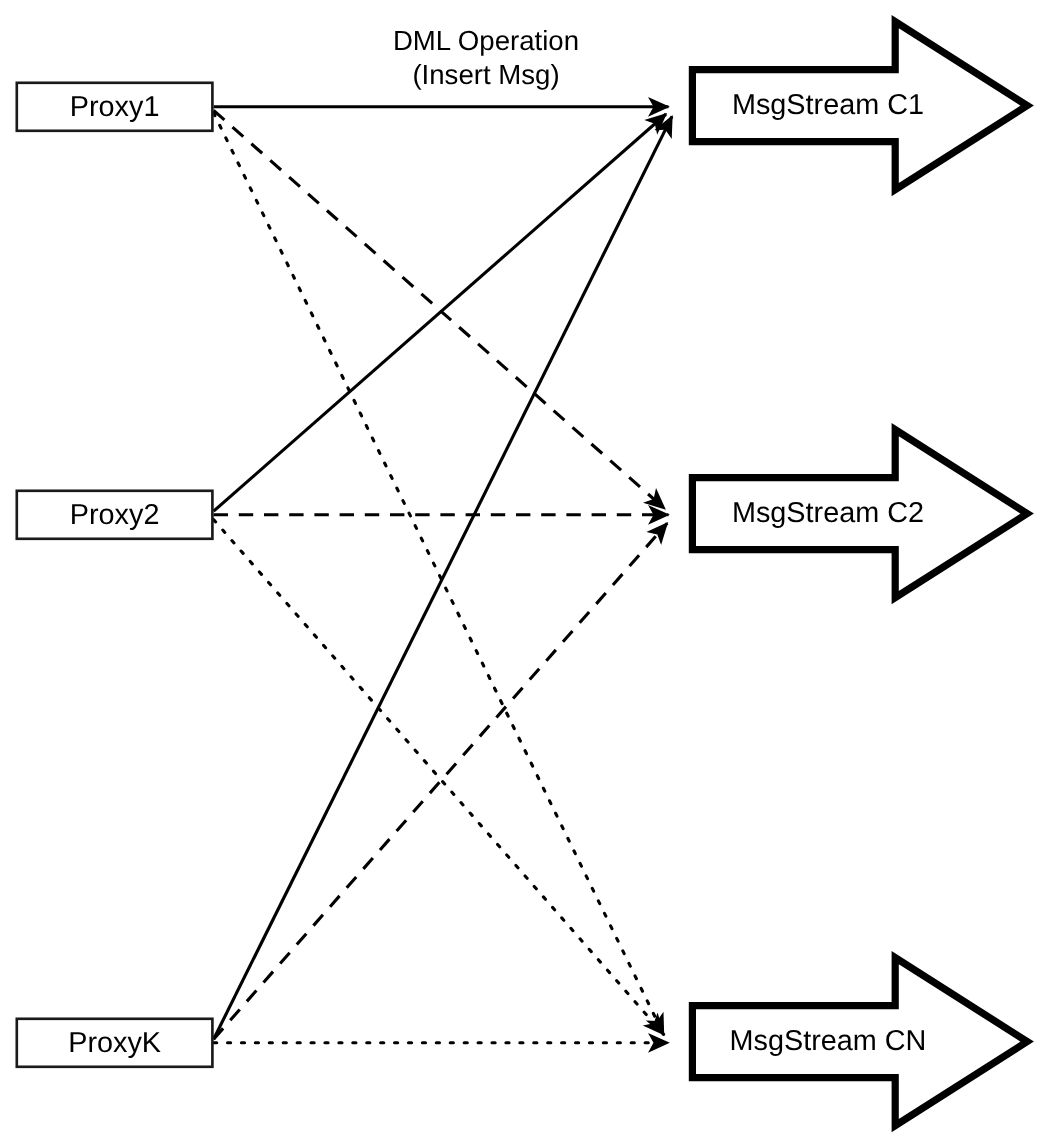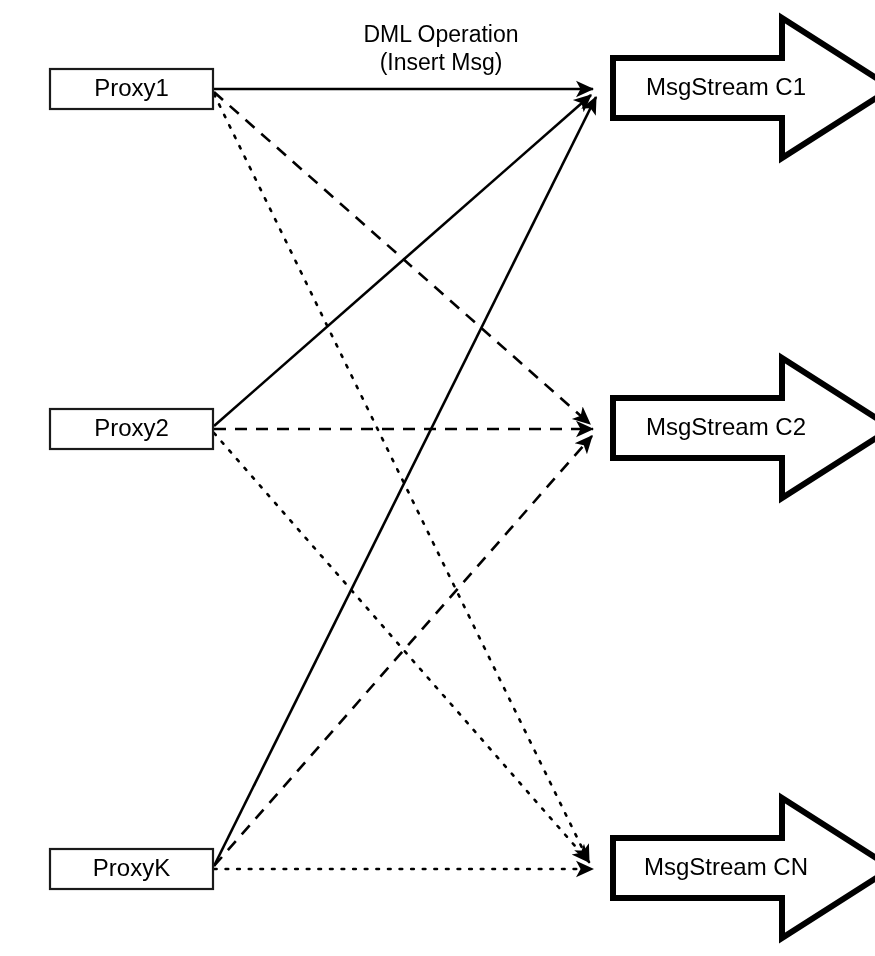--- a/index.html
+++ b/index.html
@@ -12,21 +12,20 @@
     height: 956px;
     font-family: "Liberation Sans", sans-serif;
     color: #000000;
     overflow: hidden;
   }
   #diagram-root {
     position: relative;
     width: 730px;
     height: 956px;
     background: #ffffff;
-    margin-left: 36px;
   }
   #diagram-svg {
     position: absolute;
     left: 0;
     top: 0;
     width: 875px;
     height: 956px;
     display: block;
   }
   .node-text {

